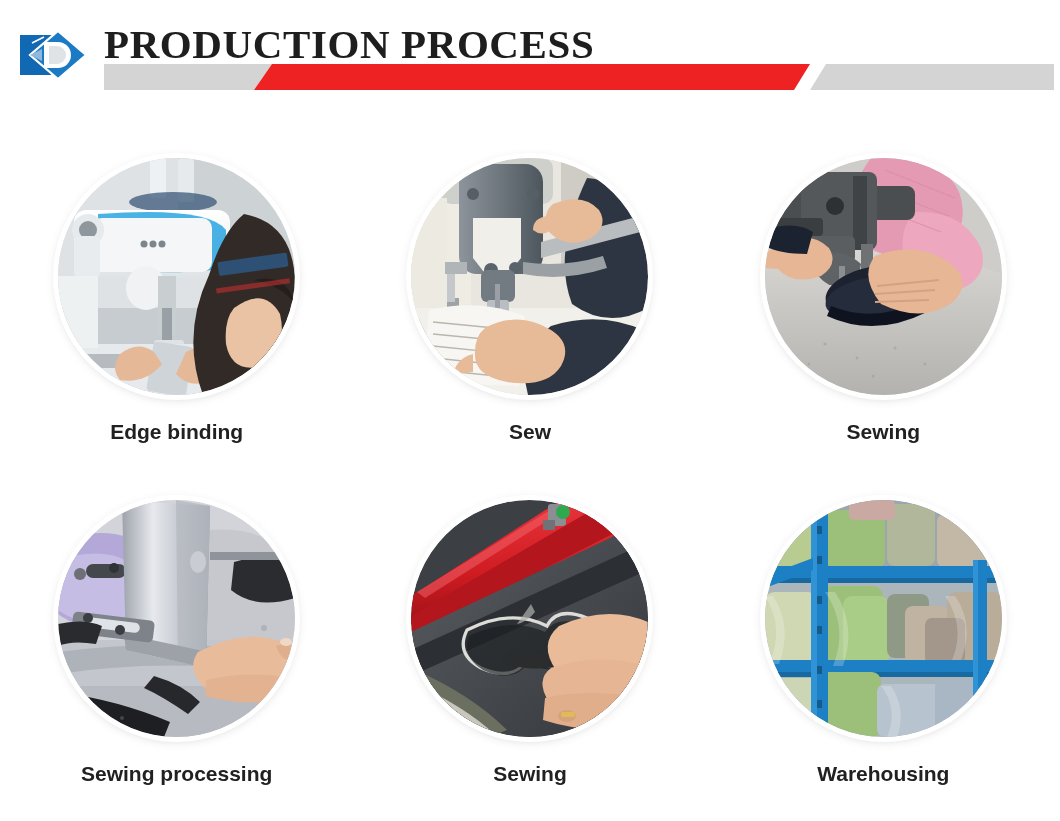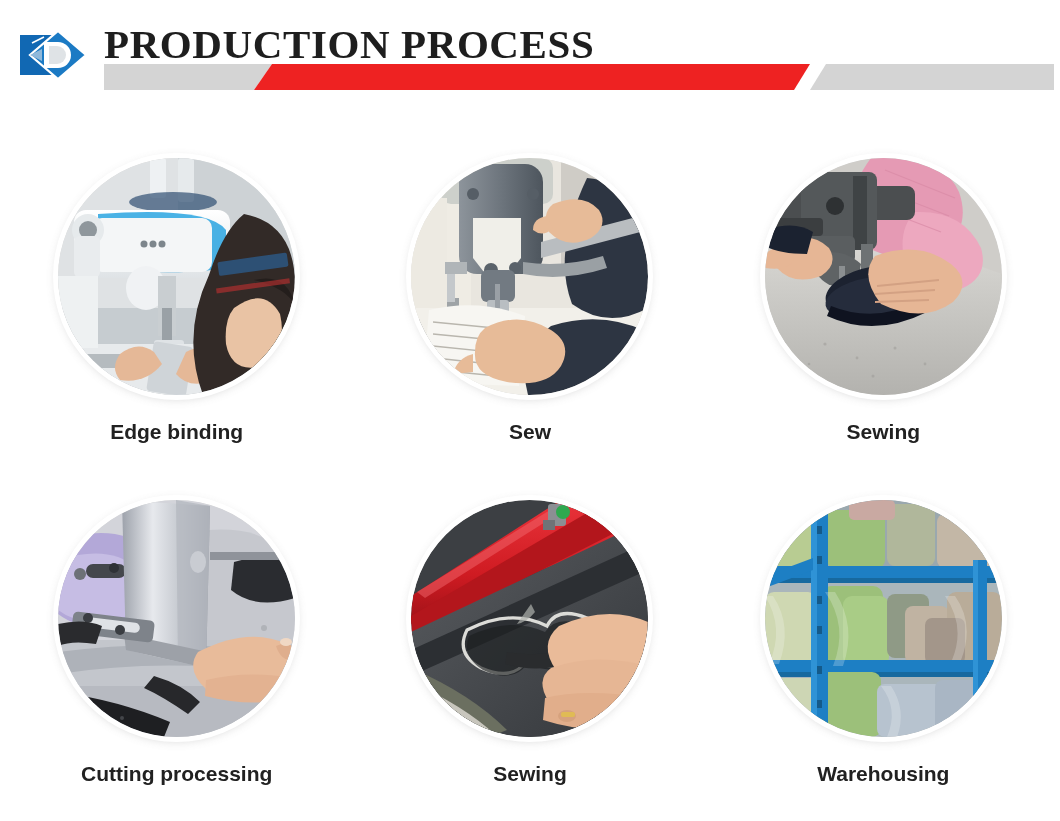--- a/index.html
+++ b/index.html
@@ -367,21 +367,21 @@
               <circle cx="54" cy="226" r="2"></circle>
           </g>
 
           <path d="M140 152 q50 -26 89 -8 l8 26 q-34 26 -88 20 q-22 -20 -9 -38 Z" fill="#e8bb9a"></path>
           <path d="M148 180 q40 -10 89 -2 l0 20 q-44 10 -90 -2 Z" fill="#e3b291"></path>
           <path d="M218 146 q14 -6 19 4 l0 10 q-14 2 -19 -14 Z" fill="#dfae8d"></path>
           <ellipse cx="228" cy="142" rx="6" ry="4" fill="#f0d8c4"></ellipse>
         </g>
       </svg>
     </div>
-    <div class="process-label">Cutting processing</div>
+    <div class="process-label">Sewing processing</div>
   </div>
 
   <div class="process-cell">
     <div class="photo-circle">
       <svg viewBox="0 0 237 237" aria-hidden="true">
         <defs>
           <clipPath id="c5">
               <circle cx="118.5" cy="118.5" r="118.5"></circle>
             </clipPath>
           <linearGradient id="g5red" x1="0" y1="0" x2="0" y2="1">

